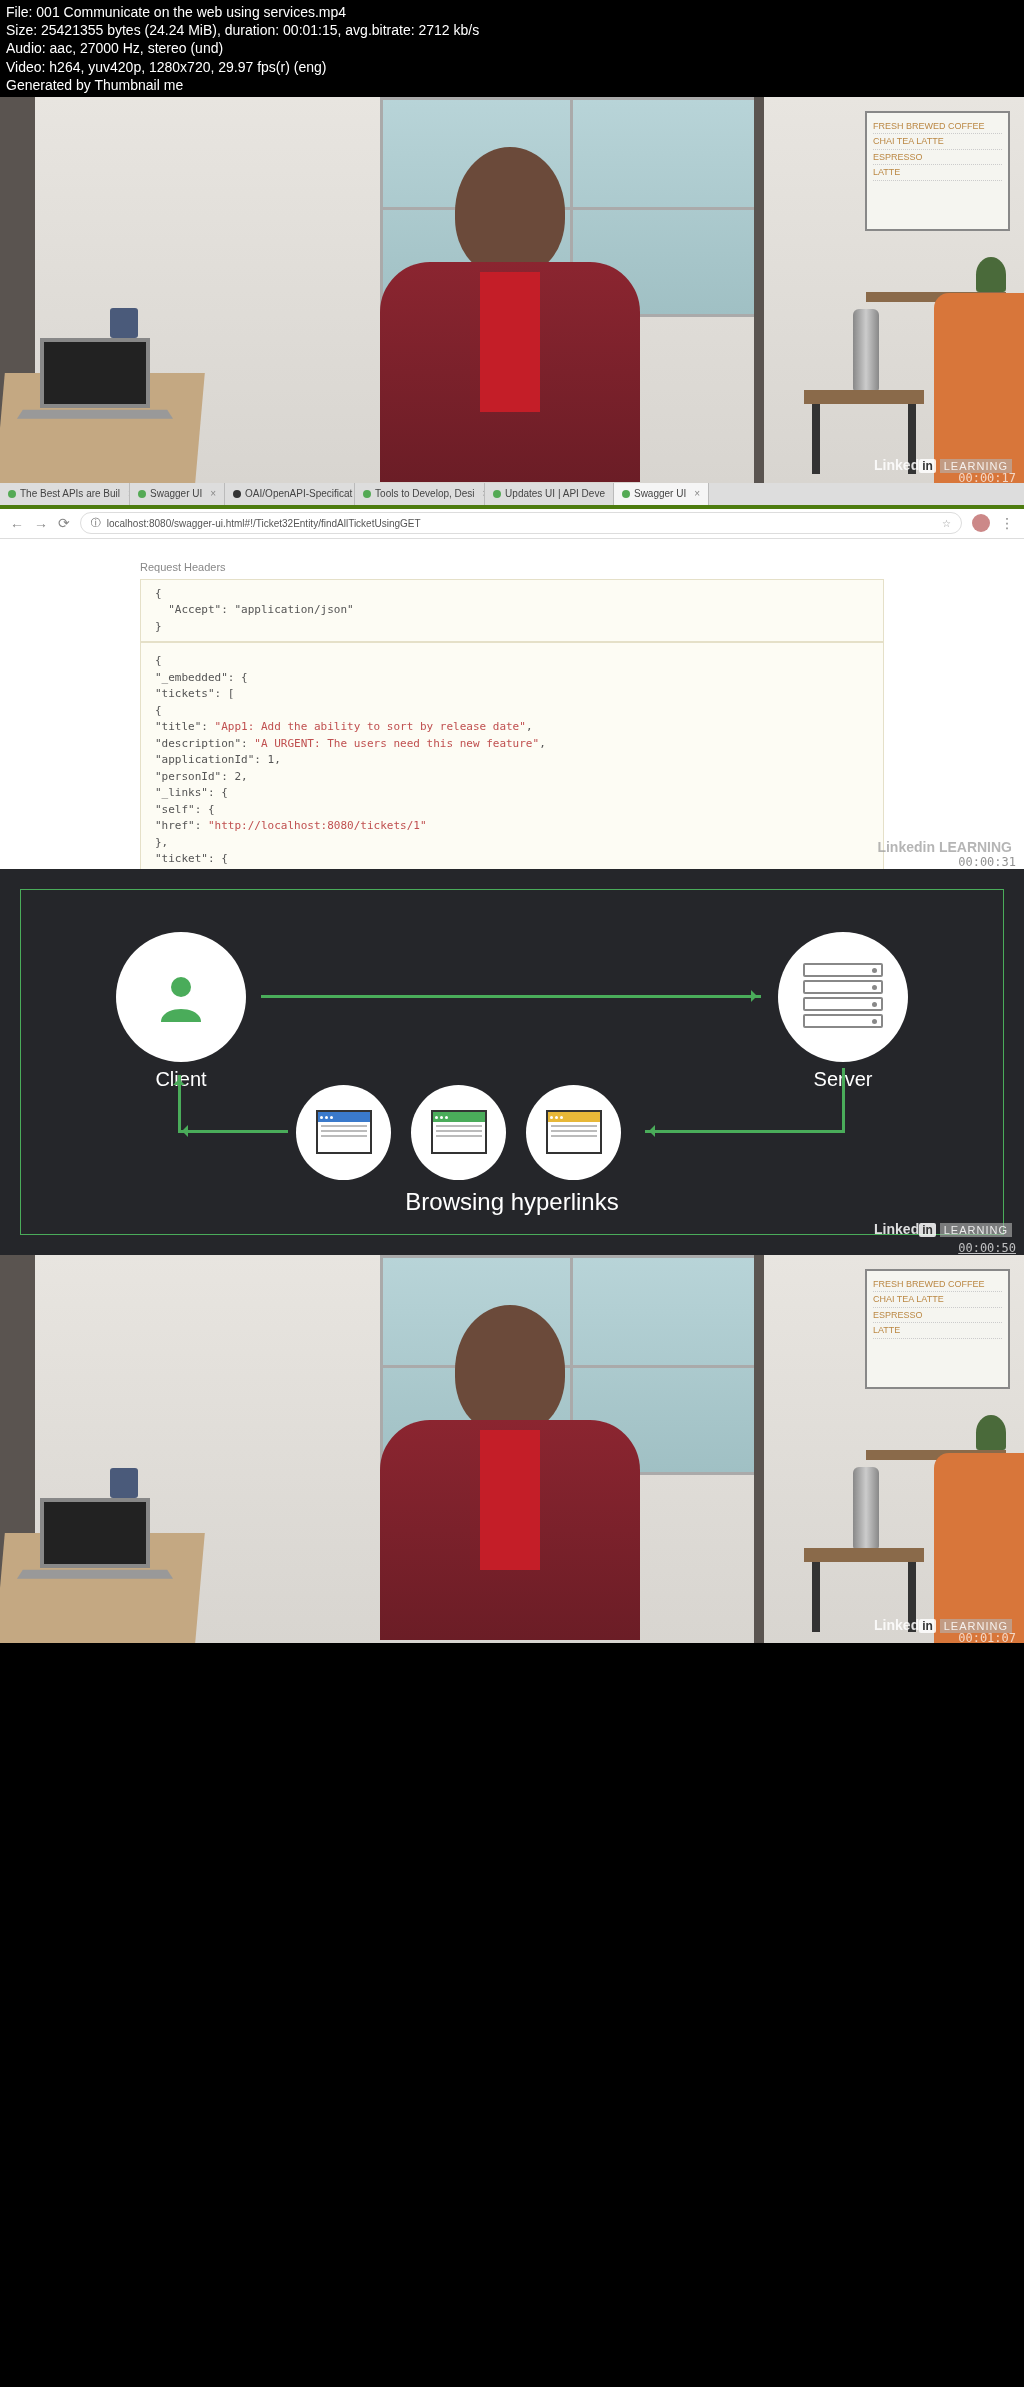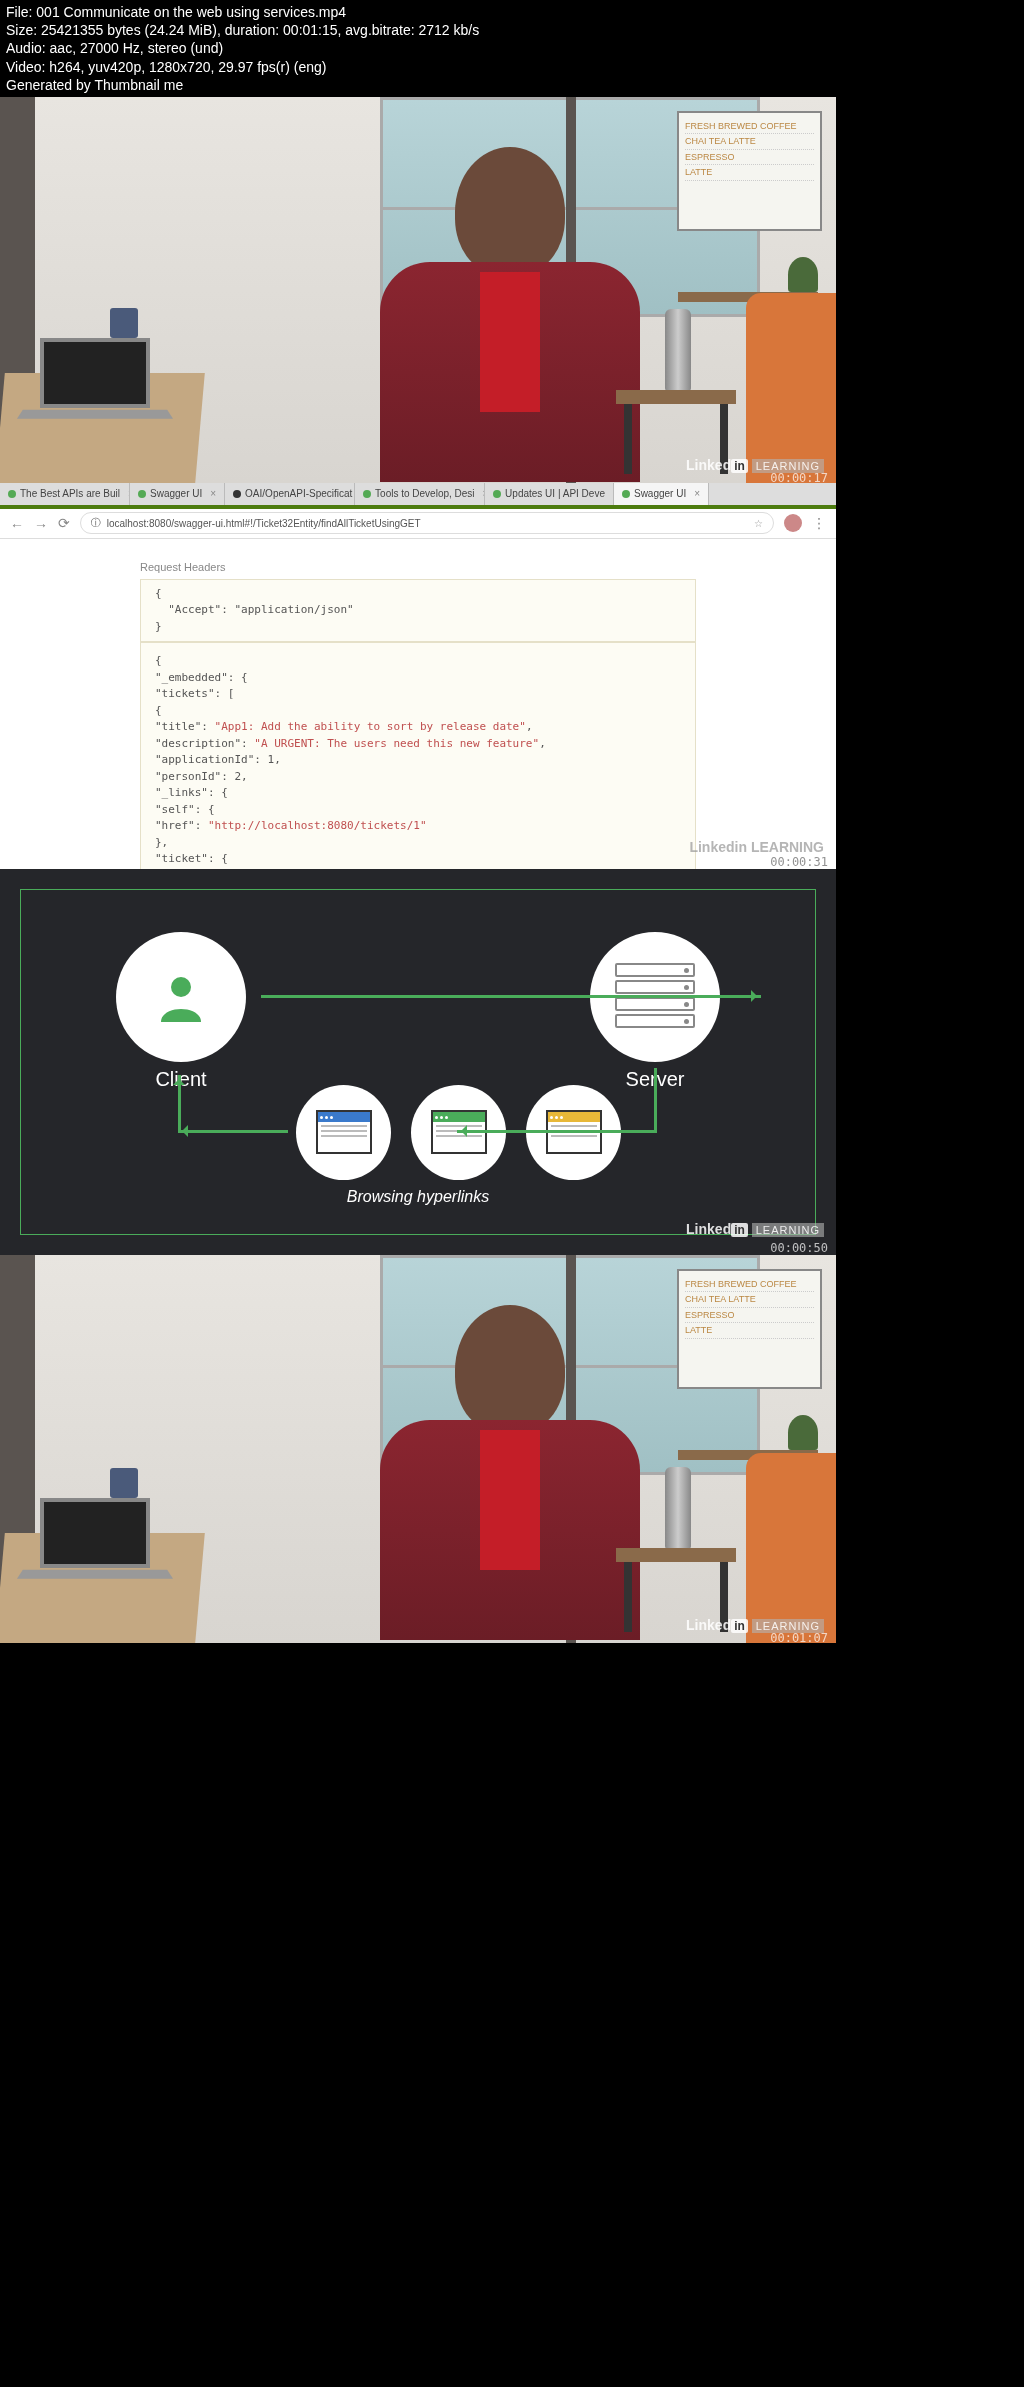--- a/index.html
+++ b/index.html
@@ -1,21 +1,21 @@
 <!DOCTYPE html>
 <html><head>
 <meta charset="utf-8">
 <style>
 * { margin: 0; padding: 0; box-sizing: border-box; }
 body { width: 1024px; background: #000; font-family: Arial, sans-serif; }
 
 .meta-header { background: #000; color: #fff; padding: 3px 6px; font-size: 14px; line-height: 1.3; }
 .meta-header div { white-space: nowrap; }
 
-.frame { position: relative; width: 836px; height: 386px; }
+.frame { position: relative; width: 1024px; height: 386px; }
 .frame-tall { height: 388px; }
 
 
 .presenter-scene { background: linear-gradient(#e8e5e0, #d8d5d0); position: relative; overflow: hidden; }
 .wall-left { position: absolute; left: 0; top: 0; width: 35px; height: 100%; background: #5a5450; }
 .wall-right-panel { position: absolute; right: 260px; top: 0; width: 10px; height: 100%; background: #5a5450; }
 .window { position: absolute; left: 380px; top: 0; width: 380px; height: 220px; background: linear-gradient(#b8d4d8, #a0c0c4); border: 3px solid #aaa; }
 .window::before, .window::after { content: ''; position: absolute; background: #aaa; }
 .window::before { left: 50%; top: 0; width: 3px; height: 100%; }
 .window::after { top: 50%; left: 0; width: 100%; height: 3px; }
@@ -84,29 +84,29 @@
 .browser-circle { position: absolute; width: 95px; height: 95px; background: #fff; border-radius: 50%; display: flex; align-items: center; justify-content: center; }
 .mini-window { width: 56px; height: 44px; border: 2px solid #333; }
 .mini-window-top { height: 10px; display: flex; align-items: center; padding: 0 2px; gap: 2px; }
 .mini-window-top.blue { background: #3a7acc; }
 .mini-window-top.green { background: #4aac5a; }
 .mini-window-top.yellow { background: #e8b838; }
 .mini-dot { width: 3px; height: 3px; background: #fff; border-radius: 50%; }
 .mini-body { padding: 3px; }
 .mini-line { height: 2px; background: #bbb; margin-bottom: 3px; }
 
-.hyperlinks-label { position: absolute; color: #fff; font-size: 16px; left: 50%; transform: translateX(-50%); top: 298px; width: 300px; text-align: center; font-style: italic; }
+.hyperlinks-label { position: absolute; color: #fff; font-size: 24px; left: 50%; transform: translateX(-50%); top: 298px; width: 300px; text-align: center; }
 
 .arrow-h { position: absolute; height: 3px; background: #4aac5a; }
 .arrow-h::after { content: ''; position: absolute; right: -2px; top: -5px; border: 6px solid transparent; border-left-color: #4aac5a; }
 .arrow-h.left::after { right: auto; left: -2px; border-left-color: transparent; border-right-color: #4aac5a; }
 .arrow-v { position: absolute; width: 3px; background: #4aac5a; }
 .arrow-v.up::after { content: ''; position: absolute; top: -2px; left: -5px; border: 6px solid transparent; border-bottom-color: #4aac5a; }
 
-.diagram-timestamp { position: absolute; right: 8px; bottom: 0; color: rgba(255,255,255,0.7); font-size: 12px; font-family: monospace; }
+.diagram-timestamp { position: absolute; right: 8px; bottom: 0; color: rgba(255,255,255,0.7); font-size: 12px; font-family: monospace; text-decoration: underline; }
 </style>
 </head>
 <body>
 
 <div class="meta-header">
   <div>File: 001 Communicate on the web using services.mp4</div>
   <div>Size: 25421355 bytes (24.24 MiB), duration: 00:01:15, avg.bitrate: 2712 kb/s</div>
   <div>Audio: aac, 27000 Hz, stereo (und)</div>
   <div>Video: h264, yuv420p, 1280x720, 29.97 fps(r) (eng)</div>
   <div>Generated by Thumbnail me</div>

